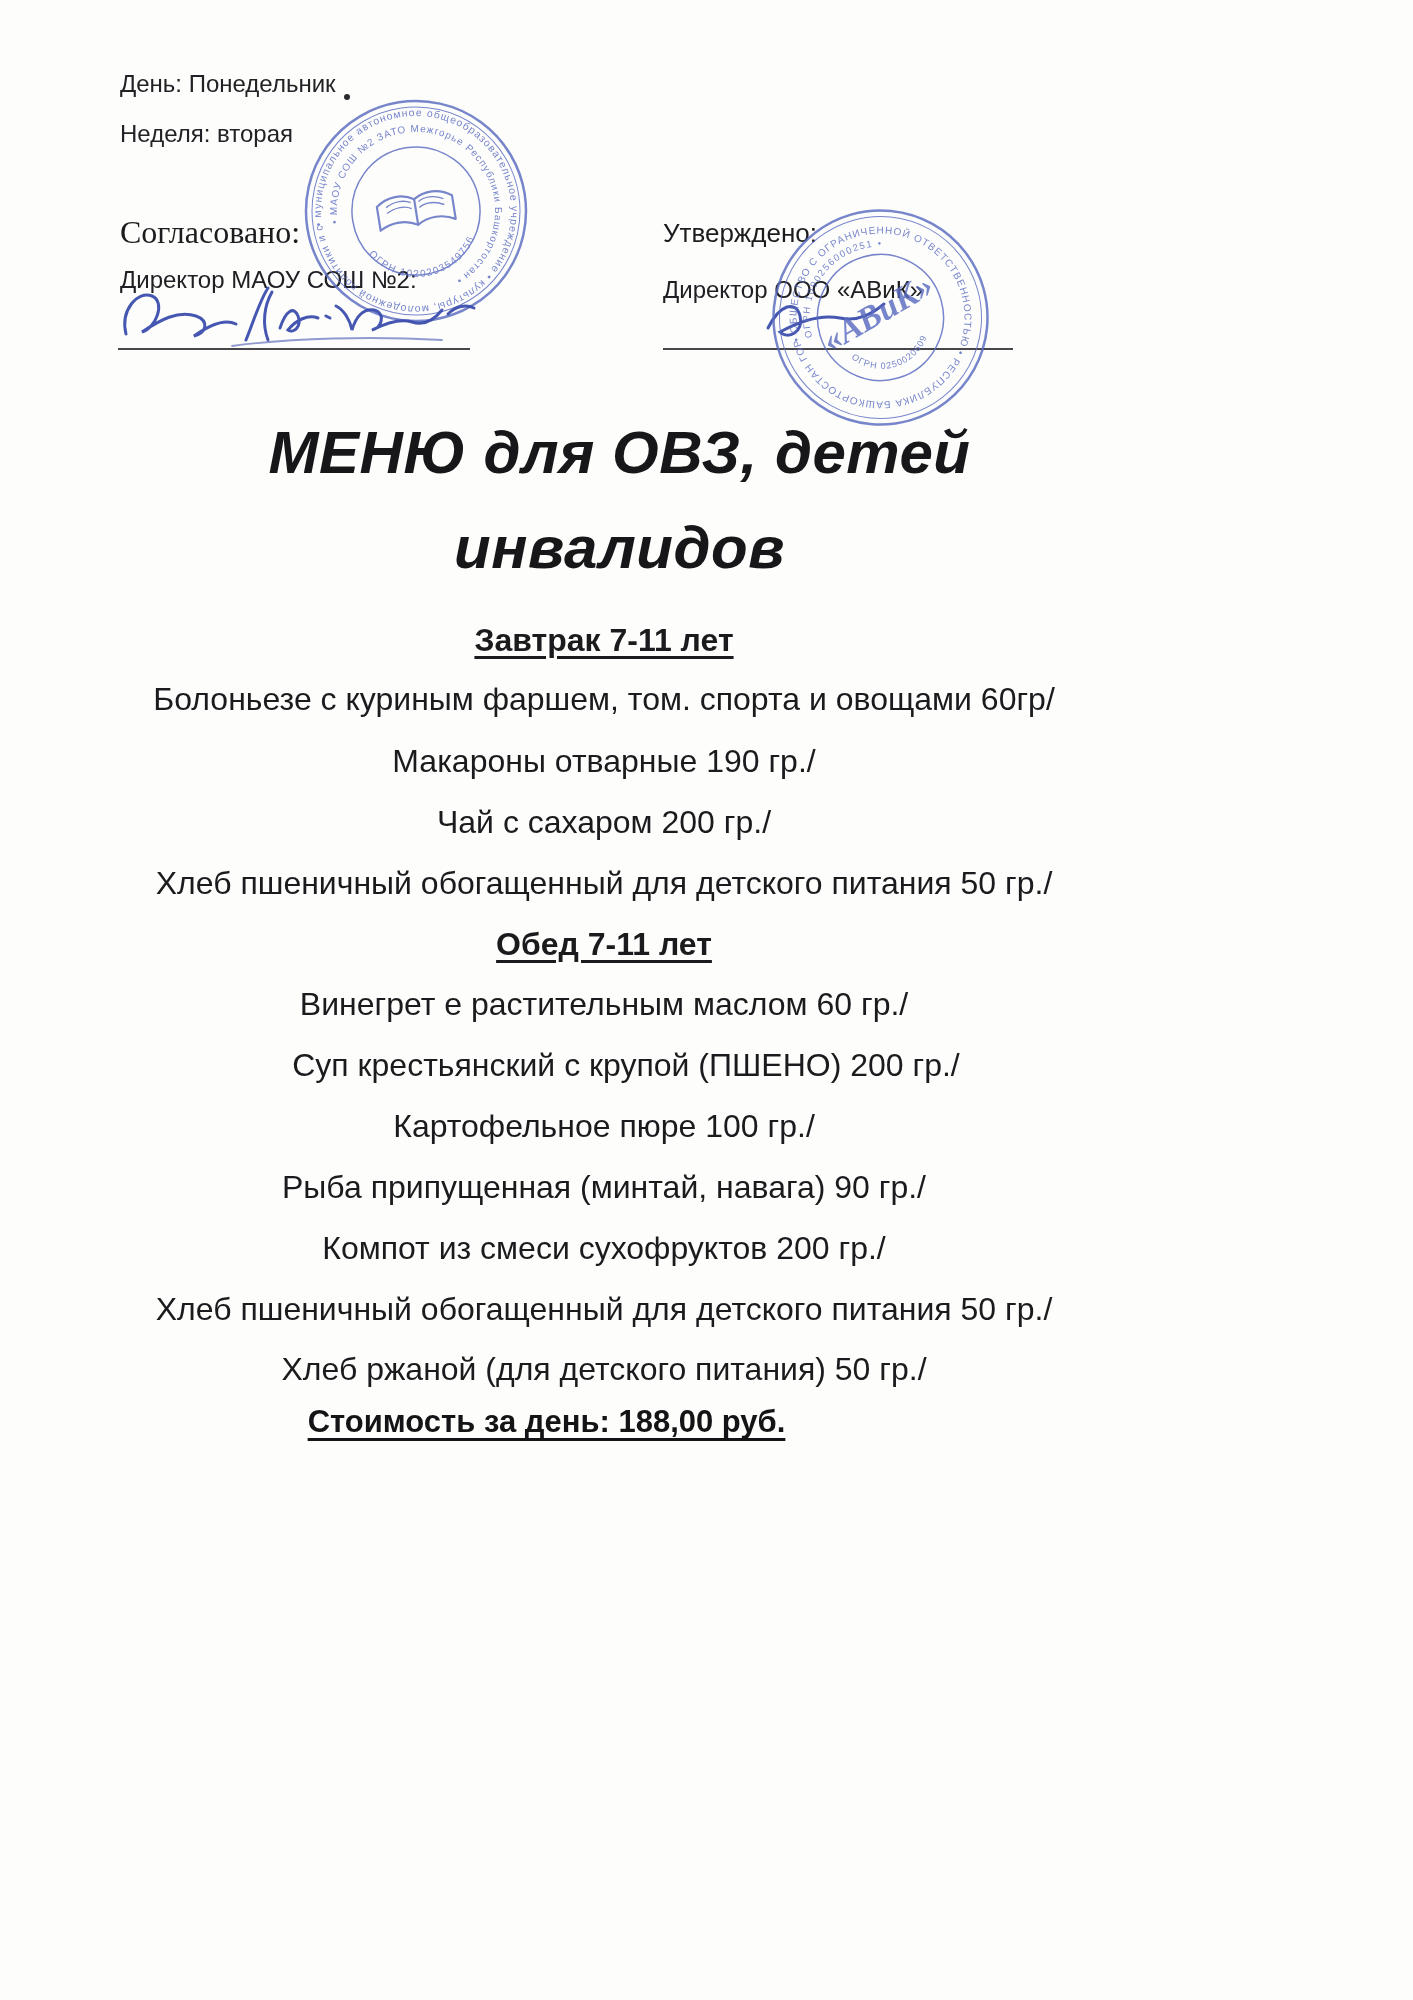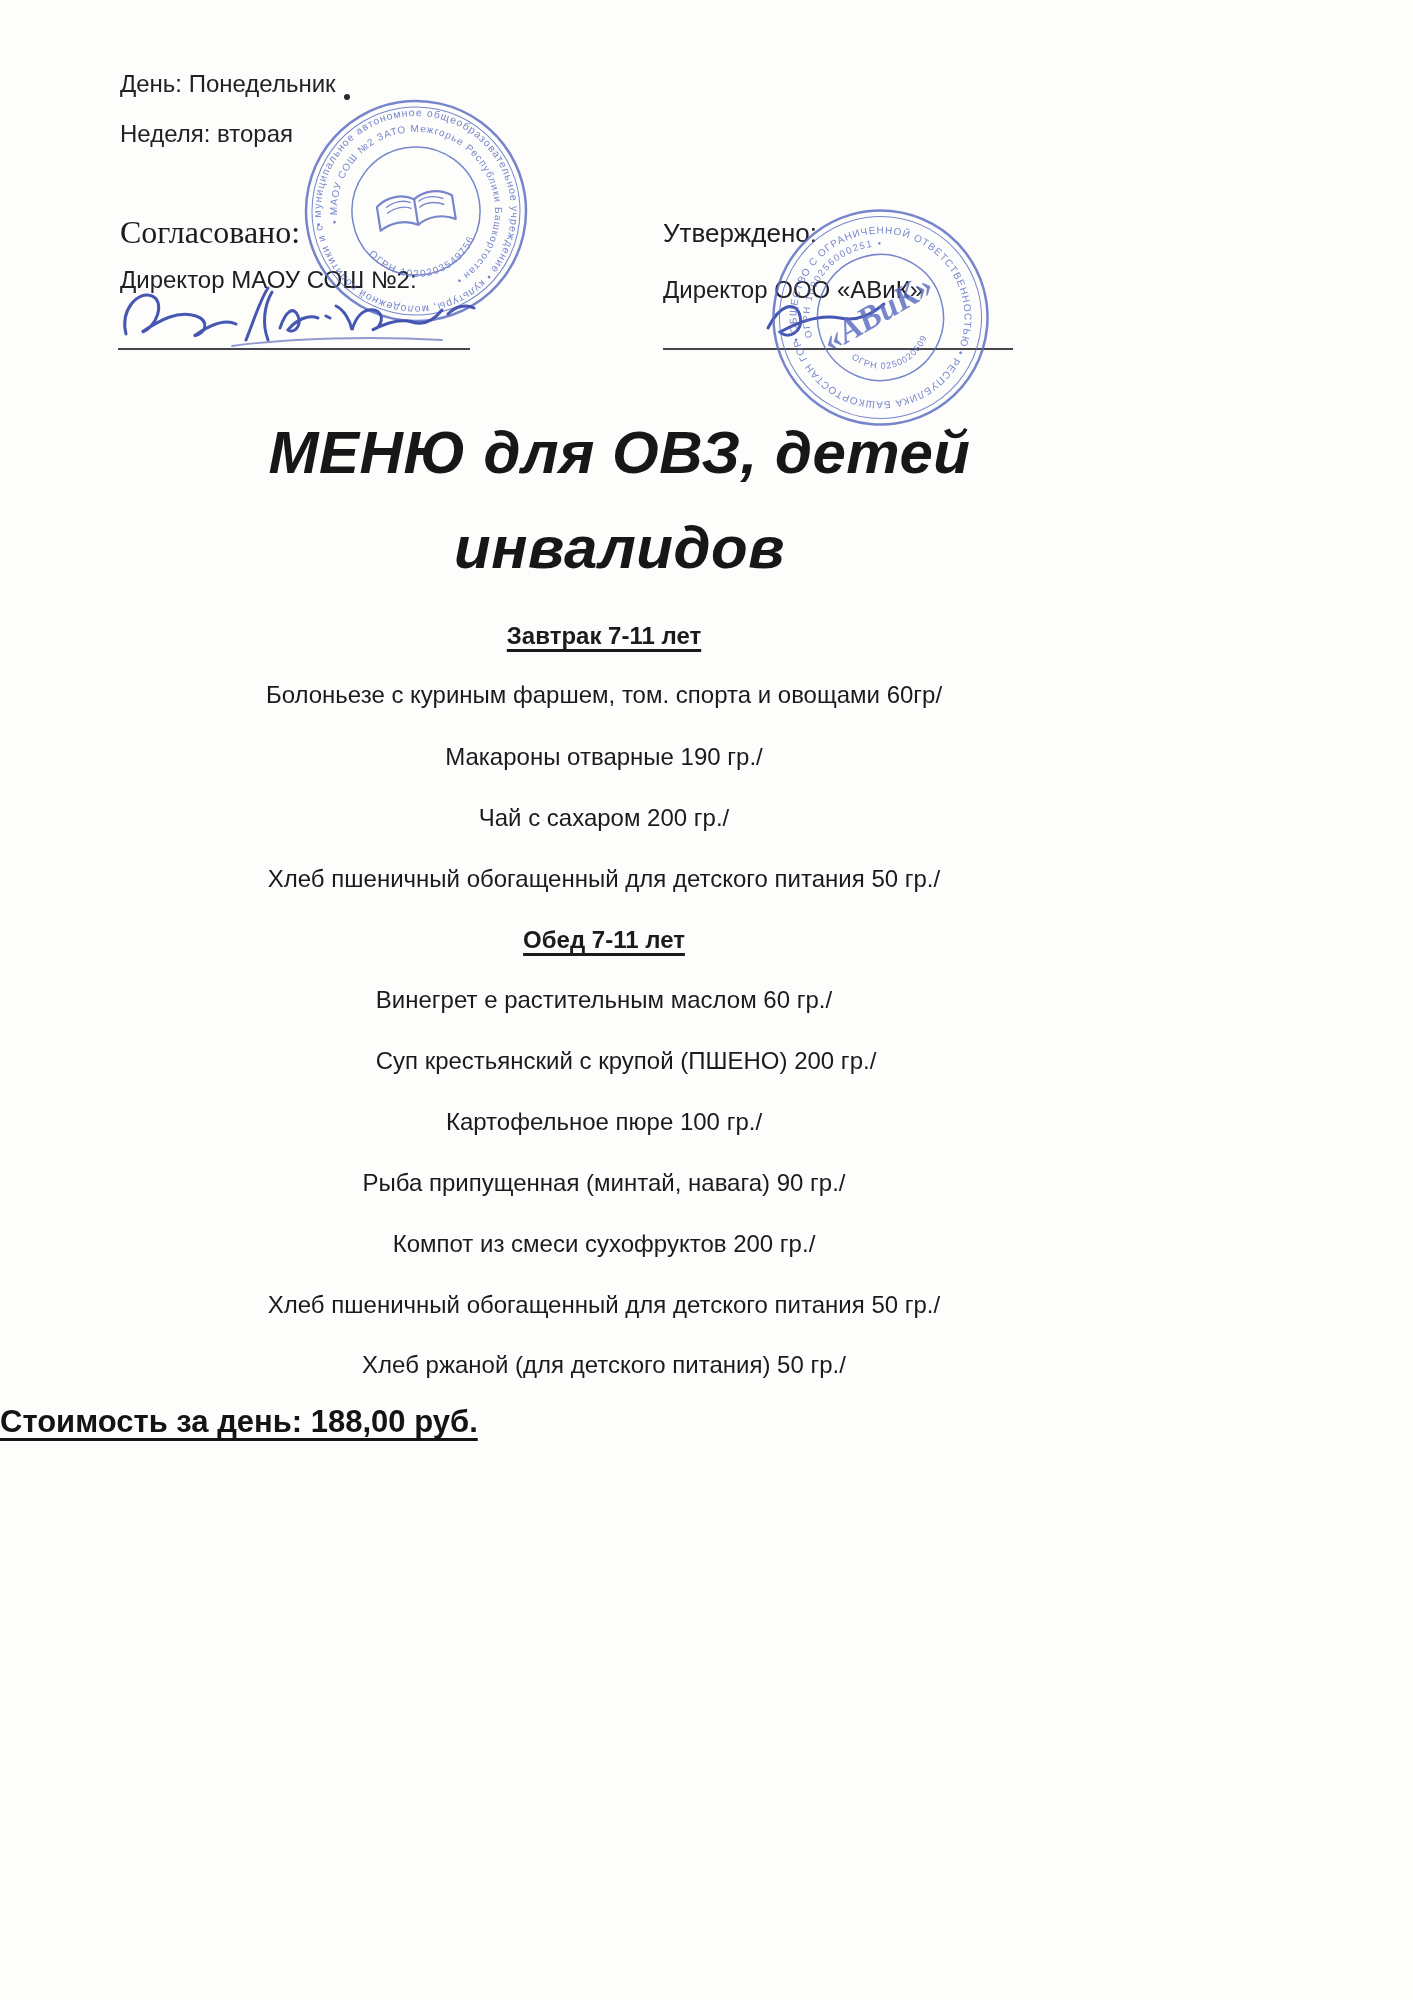--- a/index.html
+++ b/index.html
@@ -12,24 +12,24 @@
   .abs { position:absolute; }
   .meta { font-size:24px; color:#222226; }
   .serif-label { font-family:"Liberation Serif", serif; font-size:32px; color:#1c1c1f; }
   .sans-label { font-size:26px; color:#1c1c1f; }
   .director { font-size:24px; color:#202024; }
   .sign-line { border-top:2px solid #46464b; height:0; }
   .title-line {
     position:absolute; left:12px; width:1215px; text-align:center;
     font-size:60px; font-weight:bold; font-style:italic; letter-spacing:0.5px; color:#17171a;
   }
-  .menu-line { position:absolute; left:0; width:1208px; text-align:center; font-size:24px; color:#1b1b1e; }
+  .menu-line { position:absolute; left:0; width:1208px; text-align:center; font-size:32px; color:#1b1b1e; }
   .heading { font-weight:bold; }
   .heading span { text-decoration:underline; text-decoration-thickness:2.5px; text-underline-offset:5px; }
-  .total-line { position:absolute; left:0; width:1093px; text-align:left; font-size:31px; font-weight:bold; color:#141417; }
+  .total-line { position:absolute; left:0; width:1093px; text-align:center; font-size:31px; font-weight:bold; color:#141417; }
   .total-line span { text-decoration:underline; text-decoration-thickness:3px; text-underline-offset:6px; }
   .stamp { position:absolute; opacity:0.82; }
   .sig { position:absolute; opacity:0.95; }
   .scan-dot { position:absolute; width:6px; height:6px; border-radius:50%; background:#2c2c2e; }
 </style>
 </head>
 <body>
 
 <div class="page">
 

